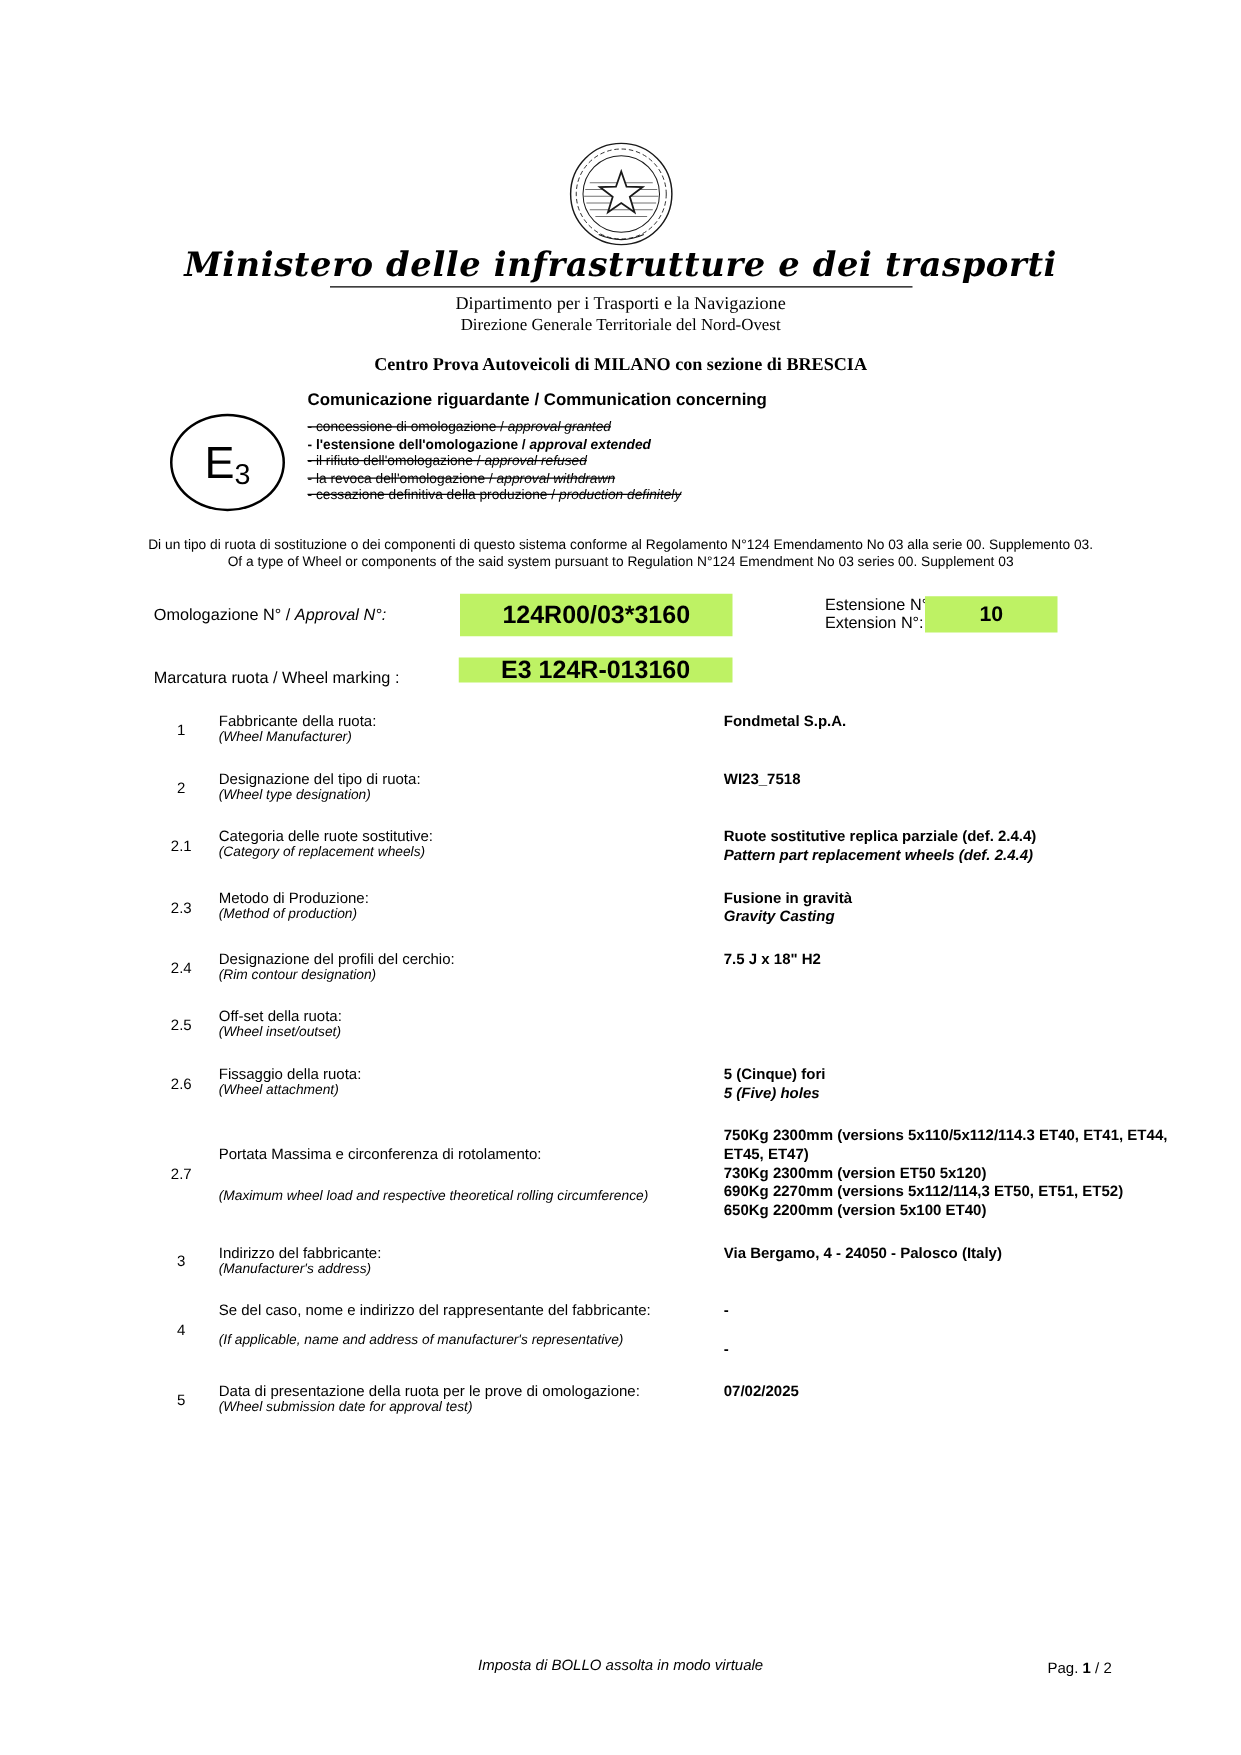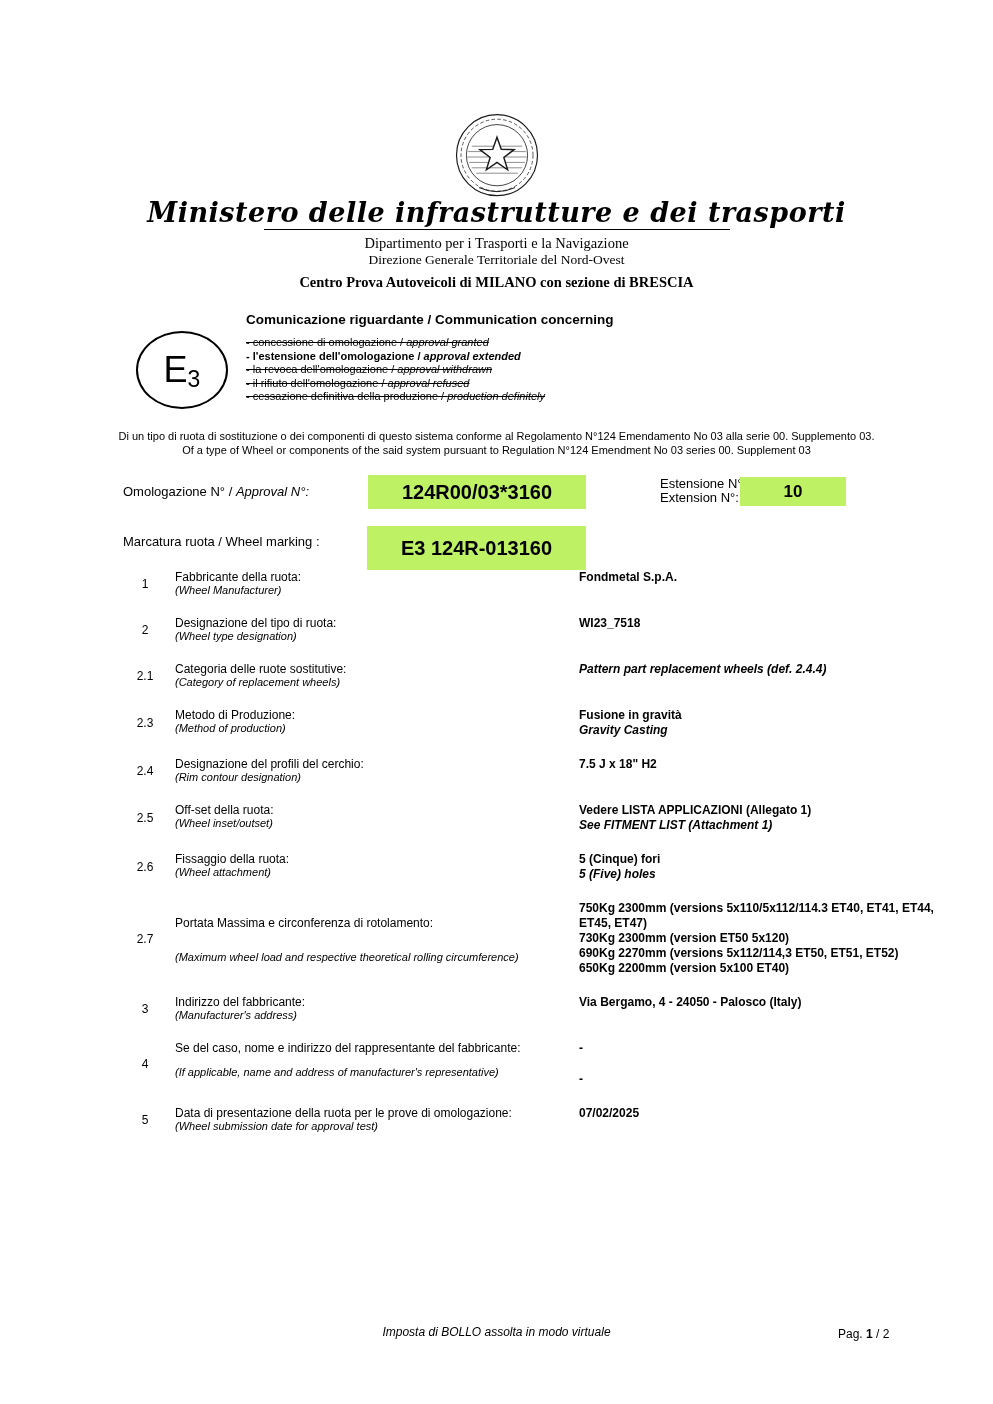--- a/index.html
+++ b/index.html
@@ -13,21 +13,21 @@
   
   .hdr {position:absolute; top:0; left:0; right:0; text-align:center;}
   .emblem {display:block; margin:112px auto 0;}
   .ministry {
     font-family:"DejaVu Serif", serif; font-style:italic; font-weight:bold;
     font-size:27px; line-height:30px; letter-spacing:0.5px; margin-top:-4px;
   }
   .ministry-rule {width:466px; border-bottom:1.5px solid #000; margin:1px auto 5px;}
   .hdr-dept   {font-family:"Liberation Serif", serif; font-size:14.5px; line-height:17px;}
   .hdr-dir    {font-family:"Liberation Serif", serif; font-size:13.5px; line-height:16px;}
-  .hdr-center {font-family:"Liberation Serif", serif; font-weight:bold; font-size:14.5px; line-height:17px; margin-top:6px;}
+  .hdr-center {font-family:"Liberation Serif", serif; font-weight:bold; font-size:14.5px; line-height:17px; margin-top:16px;}
 
   
   .e-mark {
     position:absolute; left:136px; top:331px; width:88px; height:74px;
     border:2.5px solid #000; border-radius:50%;
     display:flex; align-items:center; justify-content:center;
     font-size:36px; font-weight:400;
   }
   .e-sub {font-size:23px; transform:translateY(9px);}
   .comm {position:absolute; left:246px; top:312px; width:580px;}
@@ -41,21 +41,21 @@
   .reg {position:absolute; top:429px; left:0; right:0; text-align:center; font-size:11px; line-height:14px;}
 
   
   .graybox {background:#bef264; display:flex; align-items:center; justify-content:center; font-weight:bold;}
   .approval-label {position:absolute; left:123px; top:484px; font-size:13px;}
   .approval-label .en {font-style:italic;}
   .approval-box {position:absolute; left:368px; top:475px; width:218px; height:34px; font-size:20px;}
   .ext-label {position:absolute; left:660px; top:477px; font-size:13px; line-height:14px;}
   .ext-box {position:absolute; left:740px; top:477px; width:106px; height:29px; font-size:17px;}
   .marking-label {position:absolute; left:123px; top:534px; font-size:13px;}
-  .marking-box {position:absolute; left:367px; top:526px; width:219px; height:44px; font-size:20px;}
+  .marking-box {position:absolute; left:367px; top:526px; width:219px; height:20px; font-size:20px;}
 
   
   .fields {position:absolute; top:570px; left:115px; right:55px;}
   .field-row {display:grid; grid-template-columns:60px 360px 1fr; margin-bottom:19px;}
   .f-num {text-align:center; align-self:center; font-size:12px;}
   .lab-it {font-size:12px; line-height:14px;}
   .lab-en {font-size:11px; line-height:13px; font-style:italic;}
   .f-value {font-size:12px; font-weight:bold;}
   .val {line-height:15px;padding-left:44px;}
   .val.en {font-style:italic;}
@@ -107,24 +107,24 @@
     <div class="comm-title">
       <span>Comunicazione riguardante / </span><span class="en">Communication concerning</span>
     </div>
     <div class="comm-item struck">
       <span>- concessione di omologazione  / </span><span class="en">approval granted</span>
     </div>
     <div class="comm-item bolded">
       <span>- l'estensione dell'omologazione / </span><span class="en">approval extended</span>
     </div>
     <div class="comm-item struck">
+      <span>- il rifiuto dell'omologazione / </span><span class="en">approval refused</span>
+    </div>
+    <div class="comm-item struck">
       <span>- la revoca dell'omologazione / </span><span class="en">approval withdrawn</span>
-    </div>
-    <div class="comm-item struck">
-      <span>- il rifiuto dell'omologazione / </span><span class="en">approval refused</span>
     </div>
     <div class="comm-item struck">
       <span>- cessazione definitiva della produzione  / </span><span class="en">production definitely</span>
     </div>
   </div>
 
   <div class="reg">
     <div>Di un tipo di ruota di sostituzione o dei componenti di questo sistema conforme al Regolamento N°124 Emendamento No 03 alla serie 00. Supplemento 03.</div>
     <div>Of a type of Wheel or components of the said system pursuant to Regulation N°124 Emendment No 03 series 00. Supplement 03</div>
   </div>
@@ -166,20 +166,21 @@
       </div>
     </div>
 
     <div class="field-row">
       <div class="f-num">2.1</div>
       <div>
         <div class="lab-it">Categoria delle ruote sostitutive:</div>
         <div class="lab-en">(Category of replacement wheels)</div>
       </div>
       <div class="f-value">
+        <div class="val">Ruote sostitutive replica parziale (def. 2.4.4)</div>
         <div class="val en">Pattern part replacement wheels (def. 2.4.4)</div>
       </div>
     </div>
 
 
     <div class="field-row">
       <div class="f-num">2.3</div>
       <div>
         <div class="lab-it">Metodo di Produzione:</div>
         <div class="lab-en">(Method of production)</div>
@@ -199,24 +200,20 @@
       <div class="f-value">
         <div class="val">7.5 J x 18" H2</div>
       </div>
     </div>
 
     <div class="field-row">
       <div class="f-num">2.5</div>
       <div>
         <div class="lab-it">Off-set della ruota:</div>
         <div class="lab-en">(Wheel inset/outset)</div>
-      </div>
-      <div class="f-value">
-        <div class="val">Vedere LISTA APPLICAZIONI (Allegato 1)</div>
-        <div class="val en">See FITMENT LIST (Attachment 1)</div>
       </div>
     </div>
 
     <div class="field-row">
       <div class="f-num">2.6</div>
       <div>
         <div class="lab-it">Fissaggio della ruota:</div>
         <div class="lab-en">(Wheel attachment)</div>
       </div>
       <div class="f-value">

